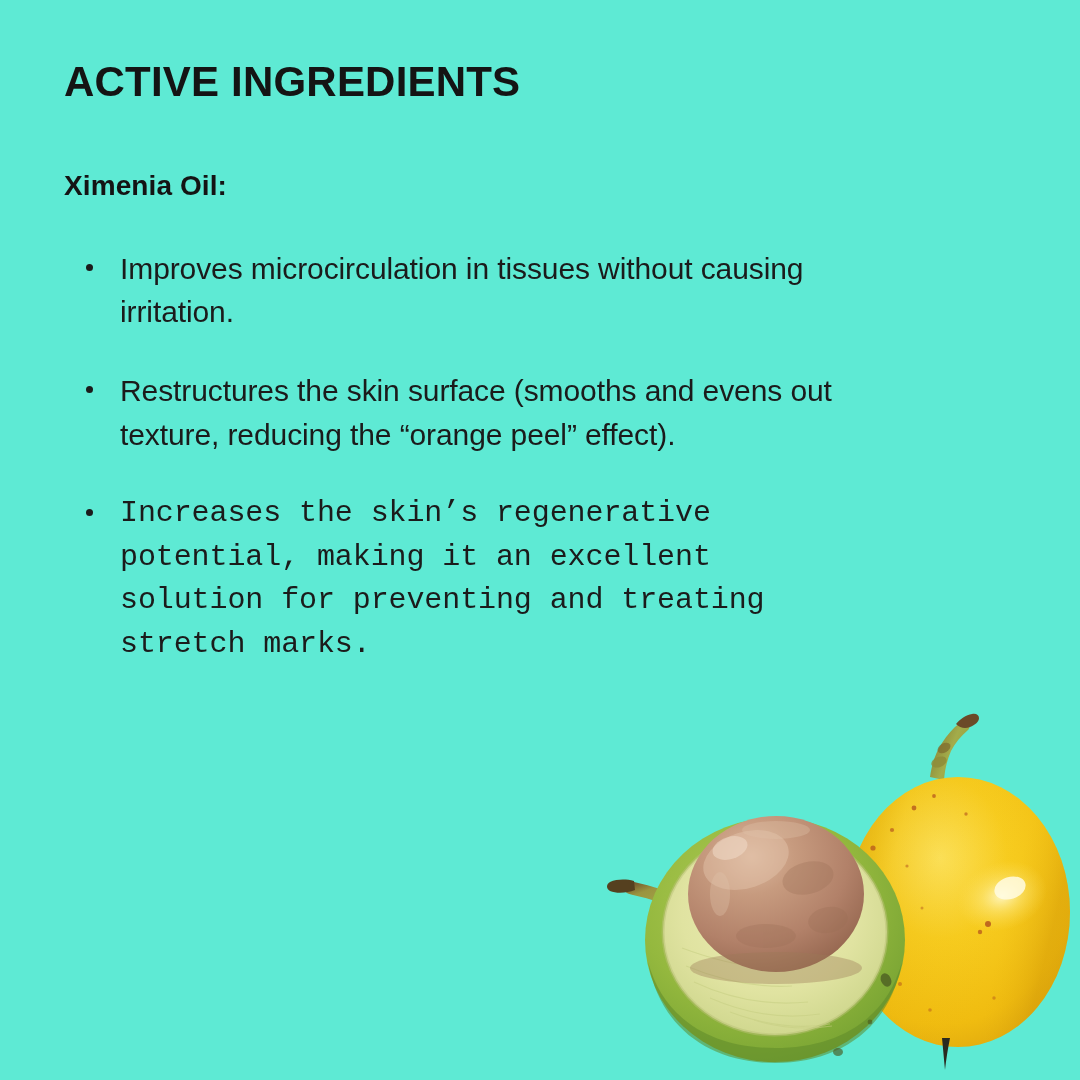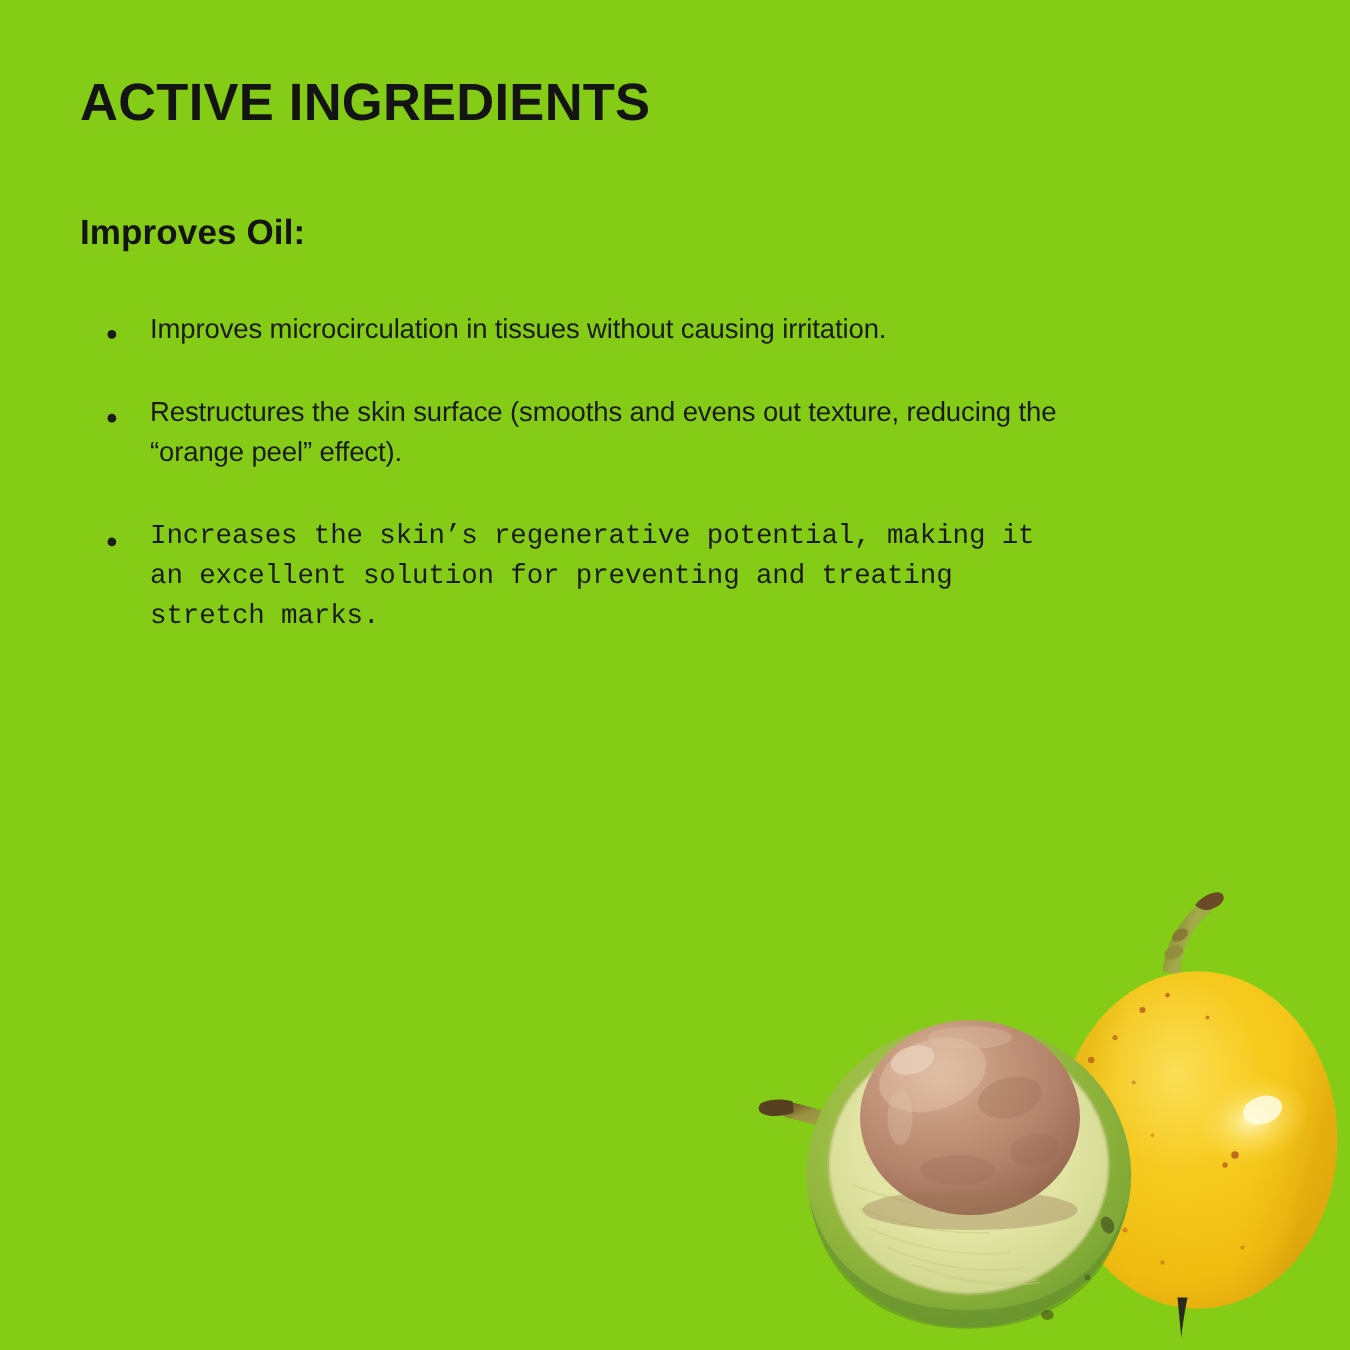--- a/index.html
+++ b/index.html
@@ -12,21 +12,21 @@
     height: 1080px;
     position: relative;
     overflow: hidden;
     font-family: "Liberation Sans", sans-serif;
     -webkit-font-smoothing: antialiased;
   }
 
   #slide {
     position: absolute;
     inset: 0;
-    background: #84cc16;
+    background: #5eead4;
   }
 
   
   #text-block {
     position: absolute;
     left: 64px;
     top: 58px;
     width: 790px;
     z-index: 3;
   }
@@ -53,21 +53,21 @@
   #bullet-list {
     list-style: none;
     margin: 44px 0 0 0;
     padding: 0;
   }
 
   .bullet-item {
     position: relative;
     padding-left: 56px;
     margin-bottom: 35px;
-    font-size: 22px;
+    font-size: 30px;
     line-height: 1.46;
     color: #1b1b1b;
     font-weight: 400;
     letter-spacing: -0.1px;
   }
   .bullet-item:last-child { margin-bottom: 0; font-family: Liberation Mono, monospace; }
 
   .bullet-dot {
     position: absolute;
     left: 22px;
@@ -91,21 +91,21 @@
 </style>
 </head>
 <body>
 
 <div id="slide">
 
   <div id="text-block">
 
     <h1 id="page-title">ACTIVE INGREDIENTS</h1>
 
-    <h2 id="subheading">Improves Oil:</h2>
+    <h2 id="subheading">Ximenia Oil:</h2>
 
     <ul id="bullet-list">
       <li class="bullet-item">
         <span class="bullet-dot"></span>
         <span>Improves microcirculation in tissues without causing irritation.</span>
       </li>
       <li class="bullet-item">
         <span class="bullet-dot"></span>
         <span>Restructures the skin surface (smooths and evens out texture, reducing the “orange peel” effect).</span>
       </li>

